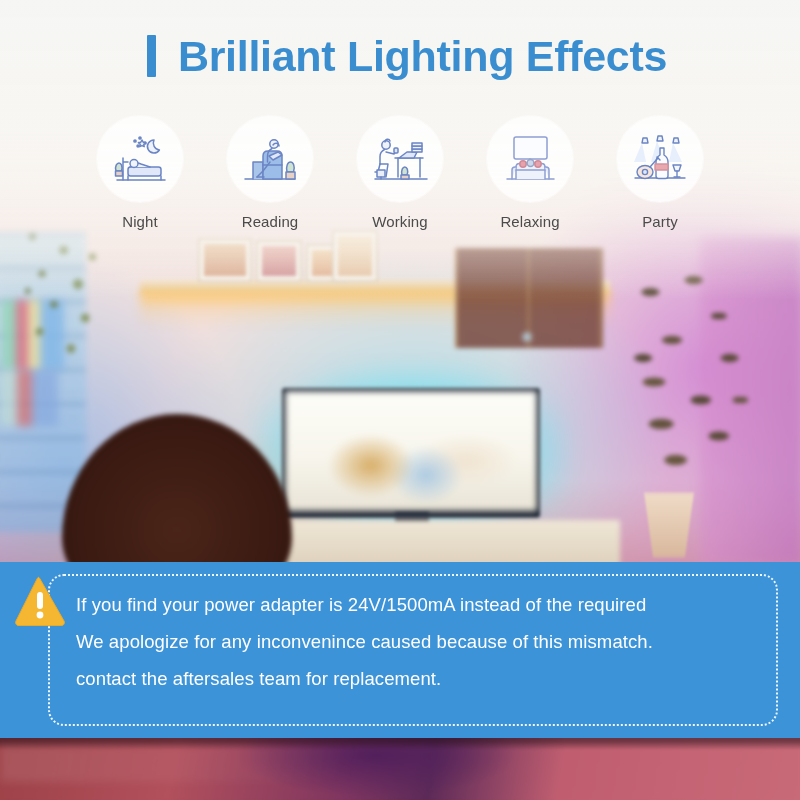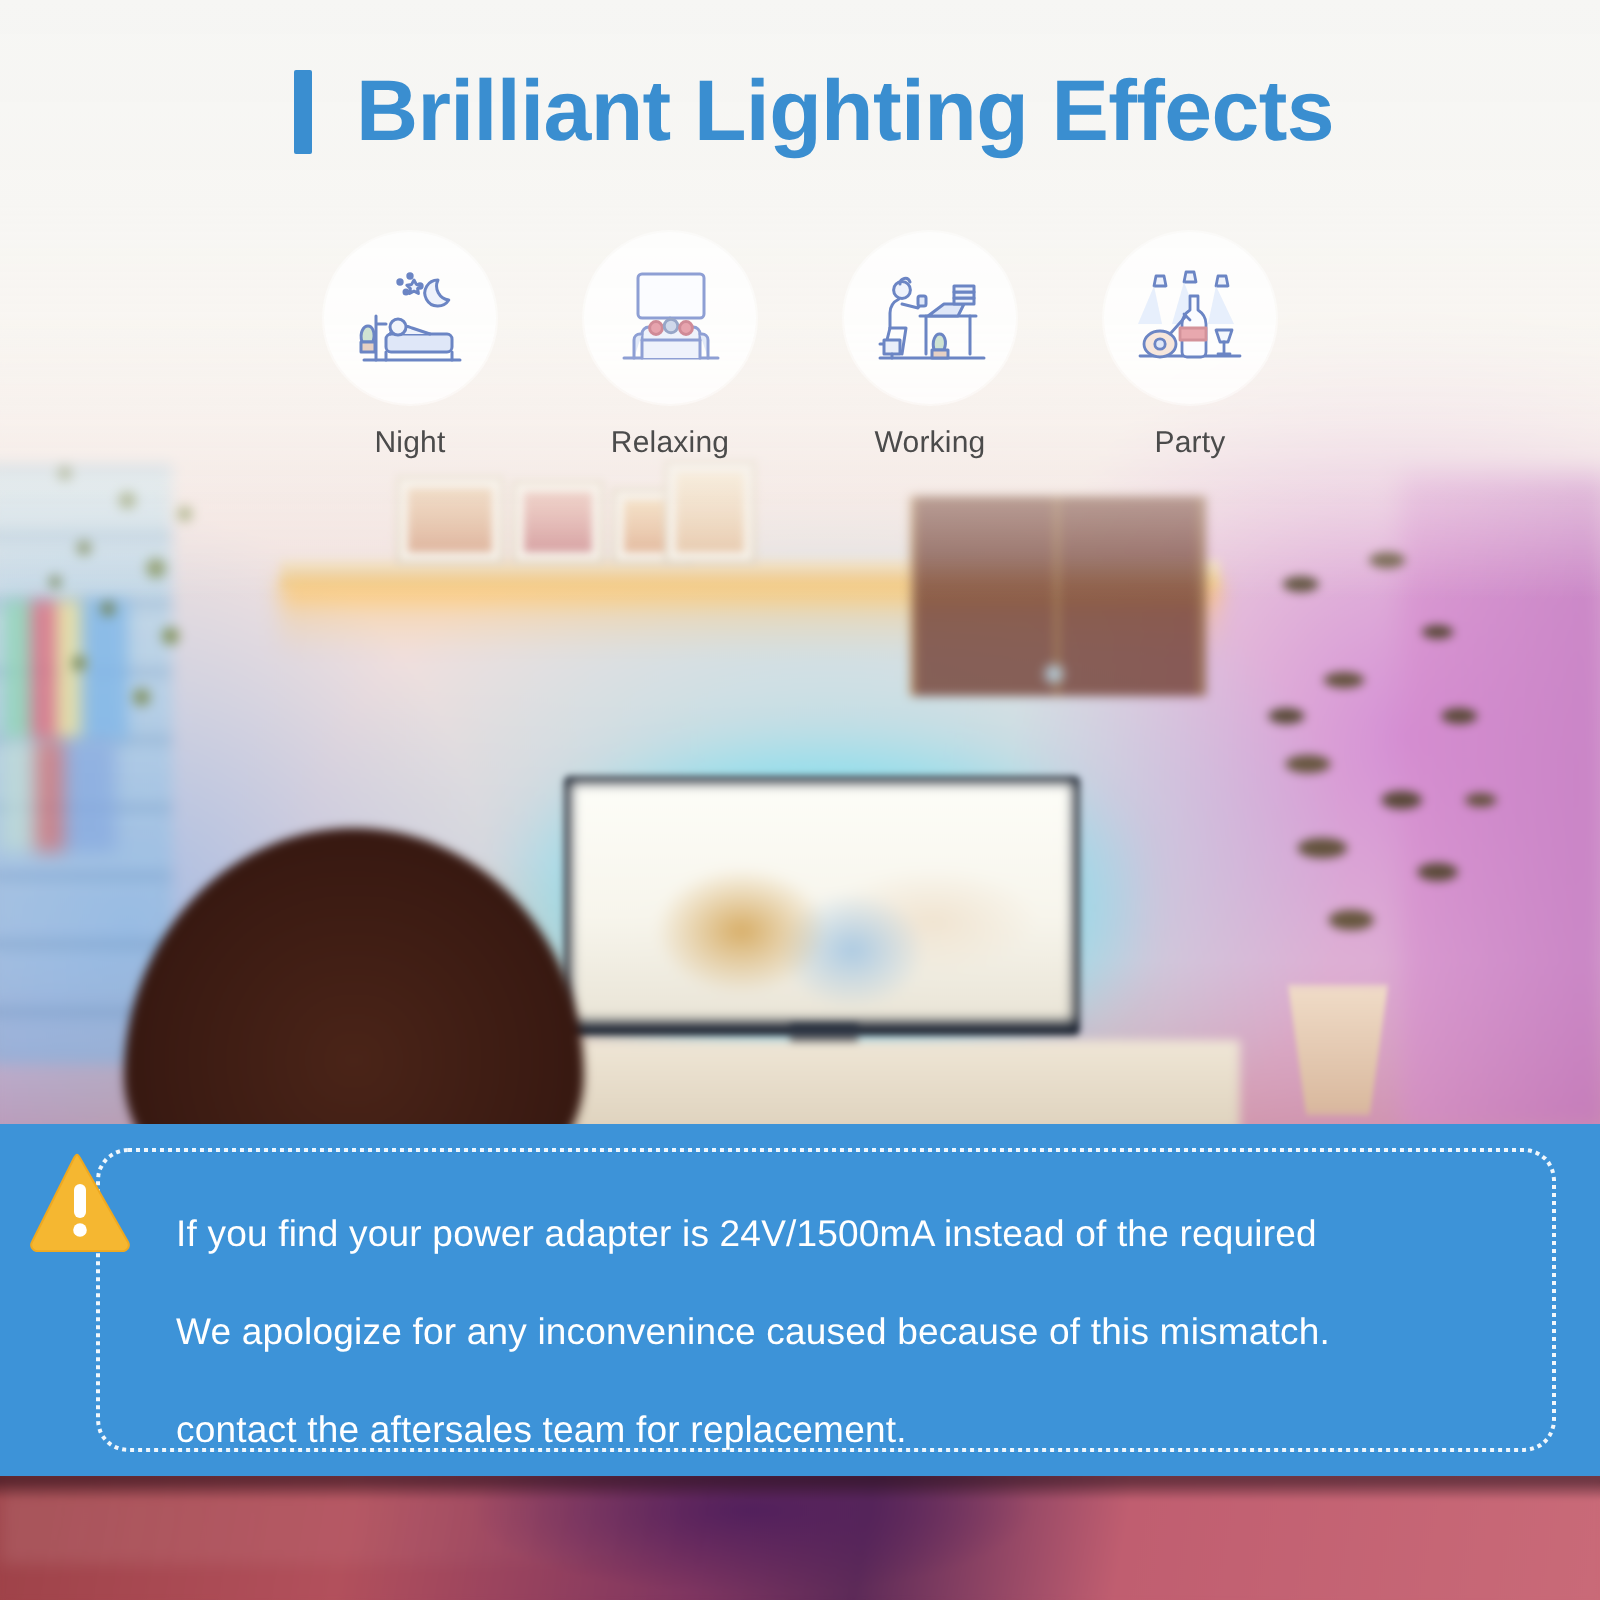--- a/index.html
+++ b/index.html
@@ -241,21 +241,21 @@
     border-radius:16px;
   }
   .warn-icon {
     position:absolute; left:14px; top:14px; width:52px; height:50px; z-index:3;
   }
   .banner-text {
     position:absolute; left:72px; top:22px; right:42px;
     color:#ffffff; font-size:18.5px; line-height:33px;
     font-weight:400; letter-spacing:.1px;
   }
-  .banner-text p { margin:16px; }
+  .banner-text p { margin:4px; }
 </style>
 </head>
 <body>
 
 <div id="stage">
 
   <div class="photo">
     <div class="wall"></div>
 
     <div class="shelf-left"></div>
@@ -328,40 +328,40 @@
             <path d="M21 35 c2-4 7-5 11-3 l9 3" fill="#eef2fb"></path>
             <circle cx="25" cy="31.5" r="4" fill="#f1f4fb"></circle>
             <path d="M7 39 c-1.5 -5 1 -8 3 -8 c2 0 4 3 2.5 8z" fill="#cfe3d2"></path>
             <path d="M6.5 39 h7 v5 h-7z" fill="#e7d0c4"></path>
           </g>
         </svg>
       </div>
       <div class="scene-label">Night</div>
     </div>
 
-
     <div class="scene">
       <div class="scene-circle">
         <svg width="62" height="54" viewBox="0 0 62 54" fill="none">
-          <g stroke="#8e9fd4" stroke-width="1.5" stroke-linecap="round" stroke-linejoin="round" fill="none">
-            <rect x="15" y="5" width="33" height="22" rx="2" fill="#fbfcff"></rect>
-            <path d="M31 27 v4"></path>
-            <path d="M26 31 h10"></path>
-            <path d="M8 47 h47"></path>
-            <path d="M17 47 V35 c0-2 1.5-3.5 3.5-3.5 h22 c2 0 3.5 1.5 3.5 3.5 V47" fill="#eef2fb"></path>
-            <path d="M17 38 h29"></path>
-            <path d="M13 47 V38 c0-2 1.5-3 3-3 h1" fill="#e3eaf8"></path>
-            <path d="M50 47 V38 c0-2 -1.5-3 -3-3 h-1" fill="#e3eaf8"></path>
-            <circle cx="24" cy="32" r="3.2" fill="#e6a3ad" stroke="#d08b97"></circle>
-            <circle cx="31.5" cy="31" r="3.4" fill="#cfd8ea" stroke="#97a6c8"></circle>
-            <circle cx="39" cy="32" r="3.2" fill="#e6a3ad" stroke="#d08b97"></circle>
+          <g stroke="#6b85c4" stroke-width="1.5" stroke-linecap="round" stroke-linejoin="round" fill="none">
+            <path d="M6 47 h50"></path>
+            <path d="M14 47 V30 h10 V47" fill="#a9c6ea"></path>
+            <path d="M24 47 V24 c0-3 2-5 5-5 h9 c3 0 5 2 5 5 V47z" fill="#9cbde8"></path>
+            <path d="M24 33 h19"></path>
+            <circle cx="35" cy="12" r="4.2" fill="#eef2fb"></circle>
+            <path d="M33 16.5 c-3 1.5 -4.5 4.5 -4.5 7.5 v6" fill="none"></path>
+            <path d="M31 30 l-7 9 -6 6"></path>
+            <path d="M18 45 h7"></path>
+            <path d="M30 24 l9 -4 4 3 -9 5z" fill="#dfe7f8"></path>
+            <path d="M34 13 c2 -3 6 -2 6 1"></path>
+            <path d="M48 40 c-1.5 -6 1 -10 3.5 -10 c2.5 0 5 4 3 10z" fill="#cfe3d2"></path>
+            <path d="M47 40 h9 v7 h-9z" fill="#e7d0c4"></path>
           </g>
         </svg>
       </div>
-      <div class="scene-label">Relaxing</div>
+      <div class="scene-label">Reading</div>
     </div>
 
     <div class="scene">
       <div class="scene-circle">
         <svg width="62" height="54" viewBox="0 0 62 54" fill="none">
           <g stroke="#6b85c4" stroke-width="1.5" stroke-linecap="round" stroke-linejoin="round" fill="none">
             <path d="M6 47 h52"></path>
             <path d="M26 26 h28"></path>
             <path d="M29 26 V45 M51 26 V45"></path>
             <path d="M30 26 l8 -6 h10 l-3 6z" fill="#dfe7f8"></path>
@@ -381,20 +381,41 @@
             <path d="M32 43 h8 v4 h-8z" fill="#e7d0c4"></path>
           </g>
         </svg>
       </div>
       <div class="scene-label">Working</div>
     </div>
 
     <div class="scene">
       <div class="scene-circle">
         <svg width="62" height="54" viewBox="0 0 62 54" fill="none">
+          <g stroke="#8e9fd4" stroke-width="1.5" stroke-linecap="round" stroke-linejoin="round" fill="none">
+            <rect x="15" y="5" width="33" height="22" rx="2" fill="#fbfcff"></rect>
+            <path d="M31 27 v4"></path>
+            <path d="M26 31 h10"></path>
+            <path d="M8 47 h47"></path>
+            <path d="M17 47 V35 c0-2 1.5-3.5 3.5-3.5 h22 c2 0 3.5 1.5 3.5 3.5 V47" fill="#eef2fb"></path>
+            <path d="M17 38 h29"></path>
+            <path d="M13 47 V38 c0-2 1.5-3 3-3 h1" fill="#e3eaf8"></path>
+            <path d="M50 47 V38 c0-2 -1.5-3 -3-3 h-1" fill="#e3eaf8"></path>
+            <circle cx="24" cy="32" r="3.2" fill="#e6a3ad" stroke="#d08b97"></circle>
+            <circle cx="31.5" cy="31" r="3.4" fill="#cfd8ea" stroke="#97a6c8"></circle>
+            <circle cx="39" cy="32" r="3.2" fill="#e6a3ad" stroke="#d08b97"></circle>
+          </g>
+        </svg>
+      </div>
+      <div class="scene-label">Relaxing</div>
+    </div>
+
+    <div class="scene">
+      <div class="scene-circle">
+        <svg width="62" height="54" viewBox="0 0 62 54" fill="none">
           <g stroke="#6b85c4" stroke-width="1.4" stroke-linecap="round" stroke-linejoin="round" fill="none">
             <path d="M14 6 l4 0 1 5 h-6z" fill="#eef2fb"></path>
             <path d="M29 4 l4 0 1 5 h-6z" fill="#eef2fb"></path>
             <path d="M45 6 l4 0 1 5 h-6z" fill="#eef2fb"></path>
             <path d="M13 11 L5 30 h12z" fill="#dfe9fb" stroke="none" opacity=".75"></path>
             <path d="M28 9 L22 30 h14z" fill="#dfe9fb" stroke="none" opacity=".75"></path>
             <path d="M44 11 L40 30 h13z" fill="#dfe9fb" stroke="none" opacity=".75"></path>
             <path d="M6 46 h50"></path>
             <path d="M31 16 h4 v7 c3 2 4 4 4 7 v14 c0 1.5 -1 2.5 -2.5 2.5 h-7 c-1.5 0 -2.5 -1 -2.5 -2.5 V30 c0 -3 1 -5 4 -7z" fill="#fbfcff"></path>
             <path d="M26 32 h13 v6 h-13z" fill="#e8a8ae" stroke="#d3929a"></path>

